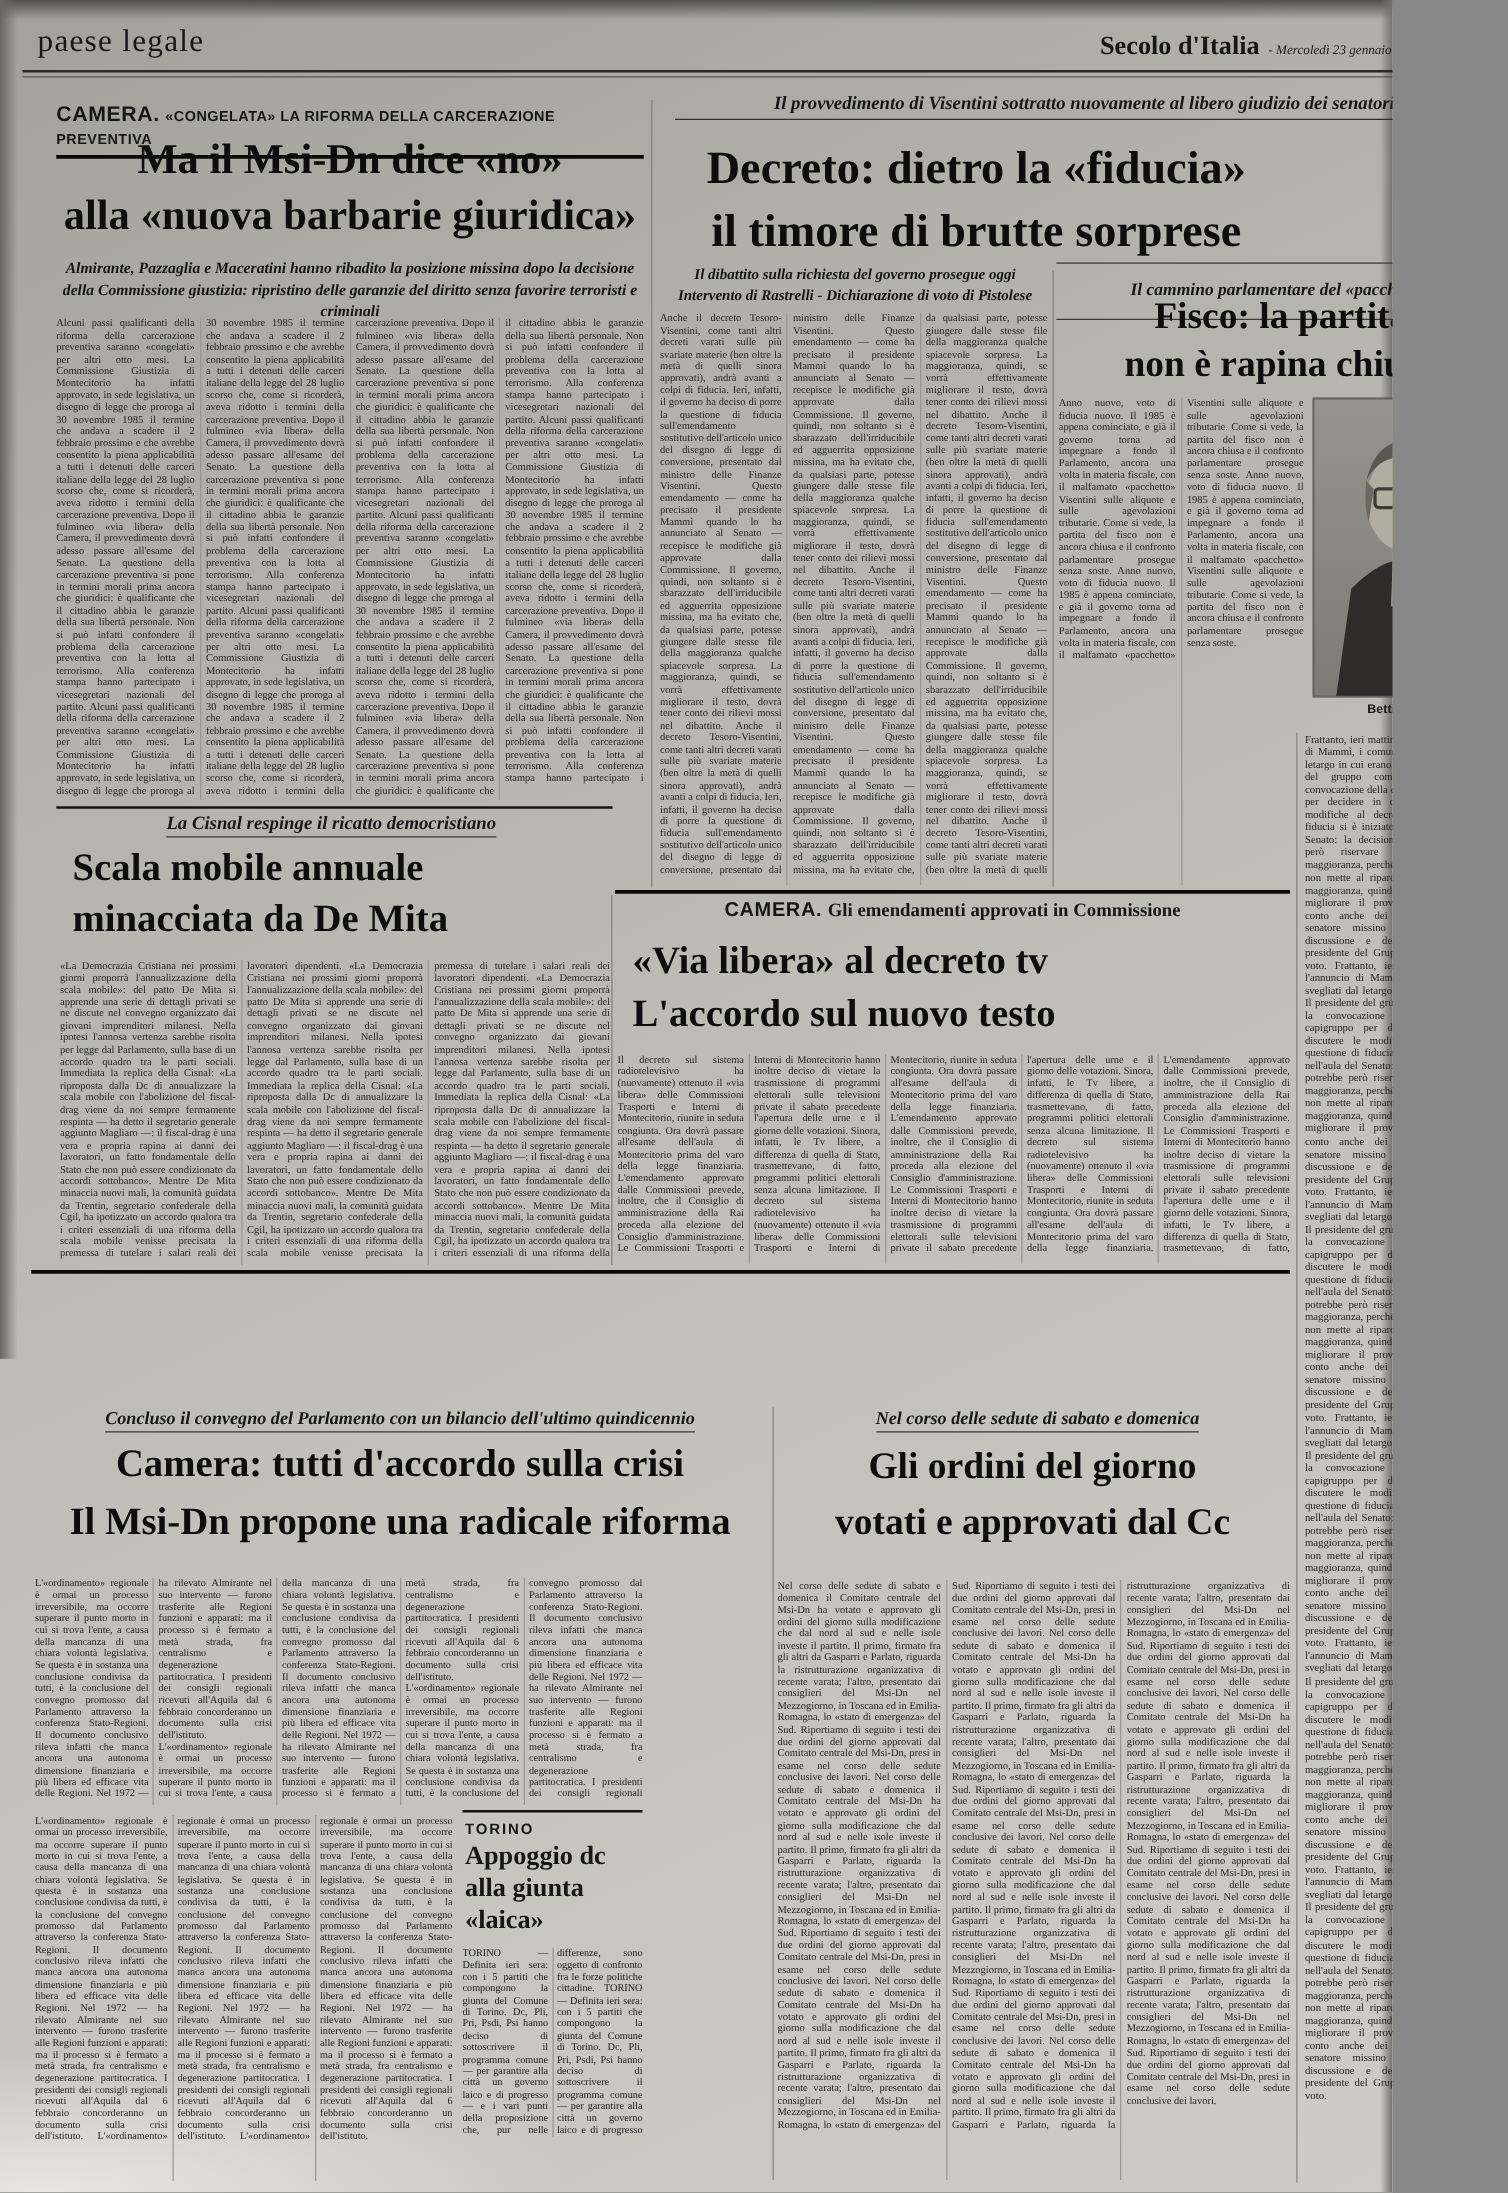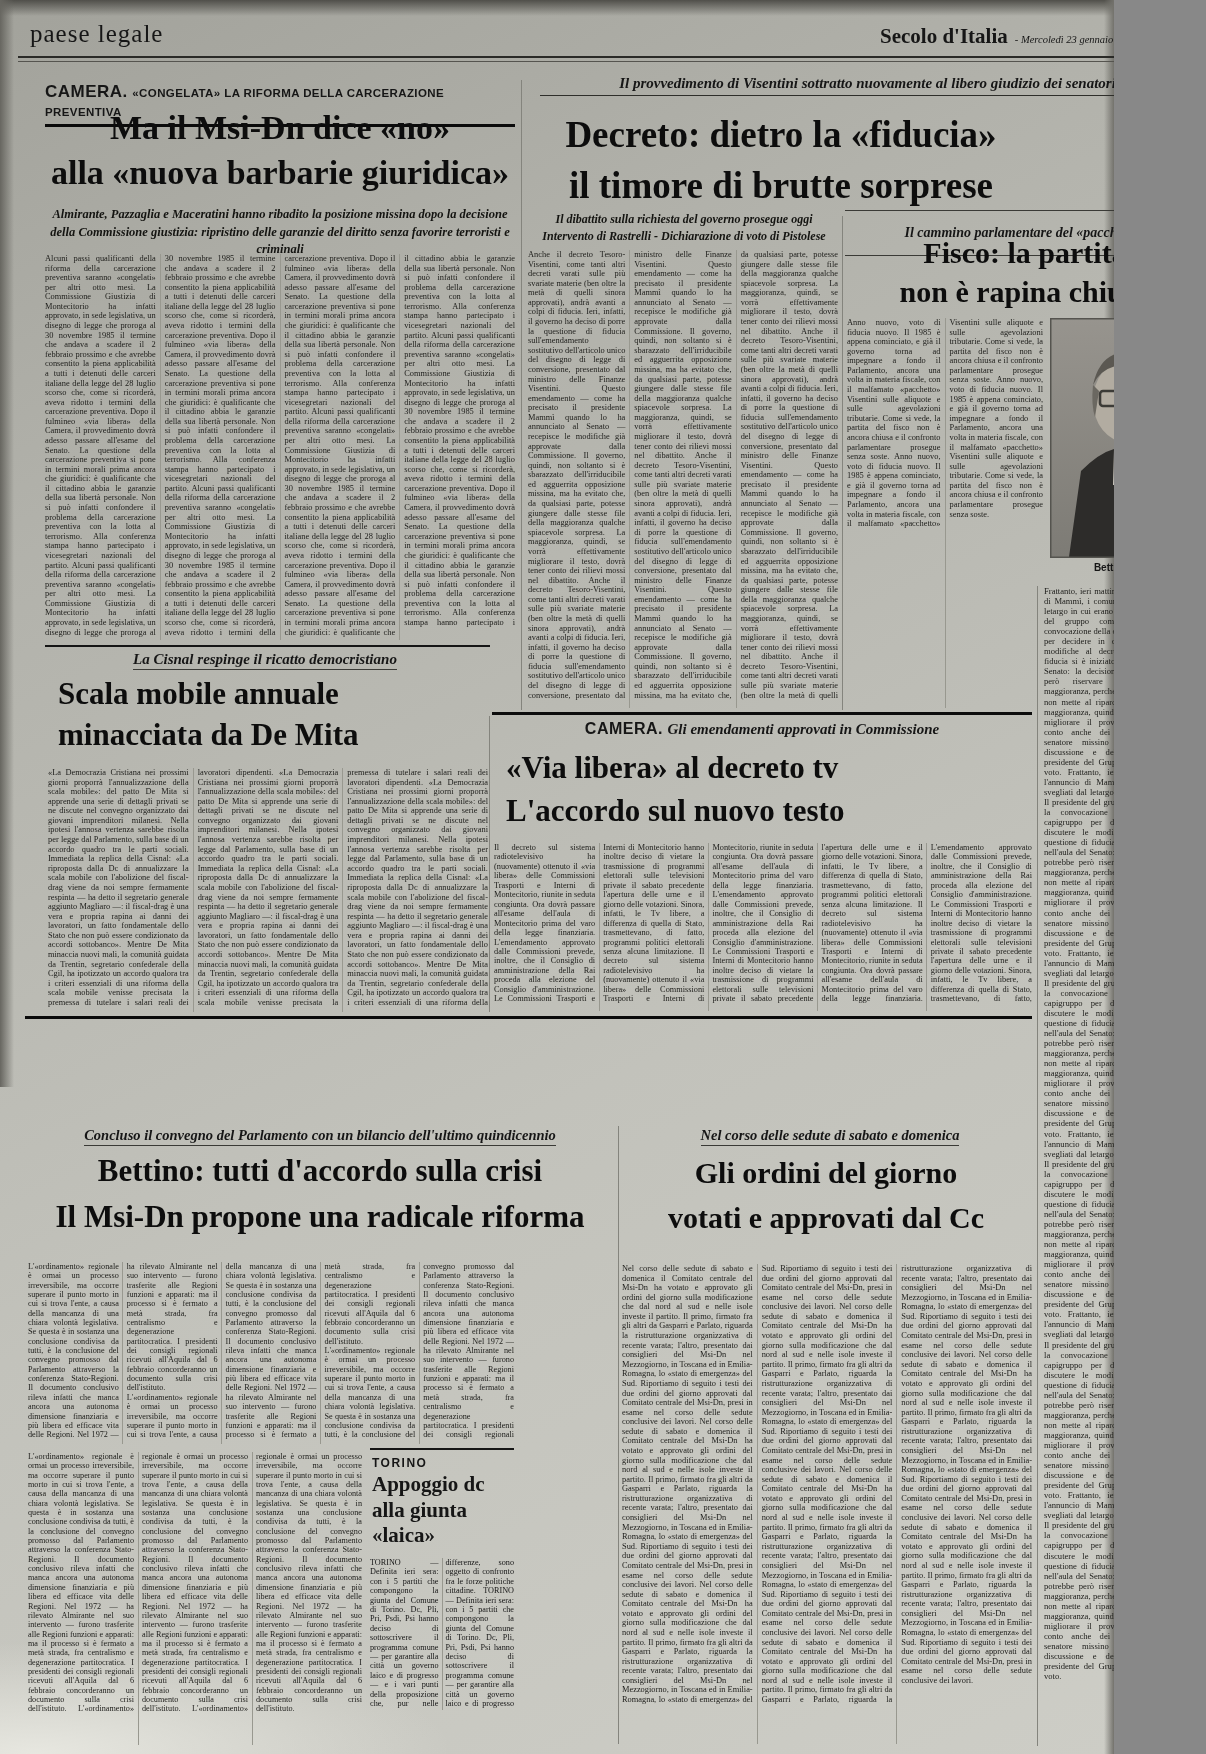--- a/index.html
+++ b/index.html
@@ -60,21 +60,21 @@
 
   
   .a4-kicker{position:absolute;left:55px;top:651px;width:420px;}
   .a4-h{position:absolute;left:58px;top:673px;width:420px;font-size:31px;line-height:1.33;}
   .a4-body{position:absolute;left:48px;top:768px;width:440px;height:244px;column-count:3;}
 
   
   .a5-toprule{left:492px;top:712px;width:540px;}
   .a5-kicker{position:absolute;left:492px;top:720px;width:540px;text-align:center;white-space:nowrap;}
   .a5-kicker .klabel{font-size:16px;}
-  .a5-kicker .kital{font-style:italic;font-weight:bold;font-size:15px;font-family:"Liberation Serif",serif;}
+  .a5-kicker .kital{font-weight:bold;font-size:15px;font-family:"Liberation Serif",serif;}
   .a5-h{position:absolute;left:506px;top:747px;width:440px;font-size:31px;line-height:1.38;}
   .a5-body{position:absolute;left:494px;top:843px;width:538px;height:168px;column-count:5;column-gap:8px;font-size:8.3px;}
 
   .band-rule{left:25px;top:1016px;width:1007px;border-top:3.5px solid #0a0a0a;}
 
   
   .a6-kicker{position:absolute;left:40px;top:1127px;width:560px;font-size:14.5px;}
   .a6-h{position:absolute;left:25px;top:1148px;width:590px;text-align:center;font-size:31px;line-height:1.48;}
   .a6-bodytop{position:absolute;left:28px;top:1262px;width:486px;height:182px;column-count:5;column-gap:8px;font-size:8.2px;}
   .a6-bodybottom{position:absolute;left:28px;top:1452px;width:334px;height:293px;column-count:3;column-gap:8px;font-size:8.2px;}
@@ -209,21 +209,21 @@
     <div class="bodytxt a5-body">Il decreto sul sistema radiotelevisivo ha (nuovamente) ottenuto il «via libera» delle Commissioni Trasporti e Interni di Montecitorio, riunite in seduta congiunta. Ora dovrà passare all'esame dell'aula di Montecitorio prima del varo della legge finanziaria. L'emendamento approvato dalle Commissioni prevede, inoltre, che il Consiglio di amministrazione della Rai proceda alla elezione del Consiglio d'amministrazione. Le Commissioni Trasporti e Interni di Montecitorio hanno inoltre deciso di vietare la trasmissione di programmi elettorali sulle televisioni private il sabato precedente l'apertura delle urne e il giorno delle votazioni. Sinora, infatti, le Tv libere, a differenza di quella di Stato, trasmettevano, di fatto, programmi politici elettorali senza alcuna limitazione. Il decreto sul sistema radiotelevisivo ha (nuovamente) ottenuto il «via libera» delle Commissioni Trasporti e Interni di Montecitorio, riunite in seduta congiunta. Ora dovrà passare all'esame dell'aula di Montecitorio prima del varo della legge finanziaria. L'emendamento approvato dalle Commissioni prevede, inoltre, che il Consiglio di amministrazione della Rai proceda alla elezione del Consiglio d'amministrazione. Le Commissioni Trasporti e Interni di Montecitorio hanno inoltre deciso di vietare la trasmissione di programmi elettorali sulle televisioni private il sabato precedente l'apertura delle urne e il giorno delle votazioni. Sinora, infatti, le Tv libere, a differenza di quella di Stato, trasmettevano, di fatto, programmi politici elettorali senza alcuna limitazione. Il decreto sul sistema radiotelevisivo ha (nuovamente) ottenuto il «via libera» delle Commissioni Trasporti e Interni di Montecitorio, riunite in seduta congiunta. Ora dovrà passare all'esame dell'aula di Montecitorio prima del varo della legge finanziaria. L'emendamento approvato dalle Commissioni prevede, inoltre, che il Consiglio di amministrazione della Rai proceda alla elezione del Consiglio d'amministrazione. Le Commissioni Trasporti e Interni di Montecitorio hanno inoltre deciso di vietare la trasmissione di programmi elettorali sulle televisioni private il sabato precedente l'apertura delle urne e il giorno delle votazioni. Sinora, infatti, le Tv libere, a differenza di quella di Stato, trasmettevano, di fatto, programmi politici elettorali senza alcuna limitazione.</div>
   </section>
 
   <div class="rule band-rule"></div>
 
   <section>
     <div class="ital-kicker a6-kicker">
       <span>Concluso il convegno del Parlamento con un bilancio dell'ultimo quindicennio</span>
     </div>
     <h2 class="headline a6-h" style="margin:0;">
-      <span>Bettino: tutti d'accordo sulla crisi</span><br>
+      <span>Camera: tutti d'accordo sulla crisi</span><br>
       <span>Il Msi-Dn propone una radicale riforma</span>
     </h2>
     <div class="bodytxt a6-bodytop">L'«ordinamento» regionale è ormai un processo irreversibile, ma occorre superare il punto morto in cui si trova l'ente, a causa della mancanza di una chiara volontà legislativa. Se questa è in sostanza una conclusione condivisa da tutti, è la conclusione del convegno promosso dal Parlamento attraverso la conferenza Stato-Regioni. Il documento conclusivo rileva infatti che manca ancora una autonoma dimensione finanziaria e più libera ed efficace vita delle Regioni. Nel 1972 — ha rilevato Almirante nel suo intervento — furono trasferite alle Regioni funzioni e apparati: ma il processo si è fermato a metà strada, fra centralismo e degenerazione partitocratica. I presidenti dei consigli regionali ricevuti all'Aquila dal 6 febbraio concorderanno un documento sulla crisi dell'istituto. L'«ordinamento» regionale è ormai un processo irreversibile, ma occorre superare il punto morto in cui si trova l'ente, a causa della mancanza di una chiara volontà legislativa. Se questa è in sostanza una conclusione condivisa da tutti, è la conclusione del convegno promosso dal Parlamento attraverso la conferenza Stato-Regioni. Il documento conclusivo rileva infatti che manca ancora una autonoma dimensione finanziaria e più libera ed efficace vita delle Regioni. Nel 1972 — ha rilevato Almirante nel suo intervento — furono trasferite alle Regioni funzioni e apparati: ma il processo si è fermato a metà strada, fra centralismo e degenerazione partitocratica. I presidenti dei consigli regionali ricevuti all'Aquila dal 6 febbraio concorderanno un documento sulla crisi dell'istituto. L'«ordinamento» regionale è ormai un processo irreversibile, ma occorre superare il punto morto in cui si trova l'ente, a causa della mancanza di una chiara volontà legislativa. Se questa è in sostanza una conclusione condivisa da tutti, è la conclusione del convegno promosso dal Parlamento attraverso la conferenza Stato-Regioni. Il documento conclusivo rileva infatti che manca ancora una autonoma dimensione finanziaria e più libera ed efficace vita delle Regioni. Nel 1972 — ha rilevato Almirante nel suo intervento — furono trasferite alle Regioni funzioni e apparati: ma il processo si è fermato a metà strada, fra centralismo e degenerazione partitocratica. I presidenti dei consigli regionali ricevuti all'Aquila dal 6 febbraio concorderanno un documento sulla crisi dell'istituto.</div>
     <div class="bodytxt a6-bodybottom">L'«ordinamento» regionale è ormai un processo irreversibile, ma occorre superare il punto morto in cui si trova l'ente, a causa della mancanza di una chiara volontà legislativa. Se questa è in sostanza una conclusione condivisa da tutti, è la conclusione del convegno promosso dal Parlamento attraverso la conferenza Stato-Regioni. Il documento conclusivo rileva infatti che manca ancora una autonoma dimensione finanziaria e più libera ed efficace vita delle Regioni. Nel 1972 — ha rilevato Almirante nel suo intervento — furono trasferite alle Regioni funzioni e apparati: ma il processo si è fermato a metà strada, fra centralismo e degenerazione partitocratica. I presidenti dei consigli regionali ricevuti all'Aquila dal 6 febbraio concorderanno un documento sulla crisi dell'istituto. L'«ordinamento» regionale è ormai un processo irreversibile, ma occorre superare il punto morto in cui si trova l'ente, a causa della mancanza di una chiara volontà legislativa. Se questa è in sostanza una conclusione condivisa da tutti, è la conclusione del convegno promosso dal Parlamento attraverso la conferenza Stato-Regioni. Il documento conclusivo rileva infatti che manca ancora una autonoma dimensione finanziaria e più libera ed efficace vita delle Regioni. Nel 1972 — ha rilevato Almirante nel suo intervento — furono trasferite alle Regioni funzioni e apparati: ma il processo si è fermato a metà strada, fra centralismo e degenerazione partitocratica. I presidenti dei consigli regionali ricevuti all'Aquila dal 6 febbraio concorderanno un documento sulla crisi dell'istituto. L'«ordinamento» regionale è ormai un processo irreversibile, ma occorre superare il punto morto in cui si trova l'ente, a causa della mancanza di una chiara volontà legislativa. Se questa è in sostanza una conclusione condivisa da tutti, è la conclusione del convegno promosso dal Parlamento attraverso la conferenza Stato-Regioni. Il documento conclusivo rileva infatti che manca ancora una autonoma dimensione finanziaria e più libera ed efficace vita delle Regioni. Nel 1972 — ha rilevato Almirante nel suo intervento — furono trasferite alle Regioni funzioni e apparati: ma il processo si è fermato a metà strada, fra centralismo e degenerazione partitocratica. I presidenti dei consigli regionali ricevuti all'Aquila dal 6 febbraio concorderanno un documento sulla crisi dell'istituto.</div>
   </section>
 
   <section class="torino">
     <div class="torino-label">TORINO</div>
     <div class="torino-h">
       <span>Appoggio dc</span><br>

